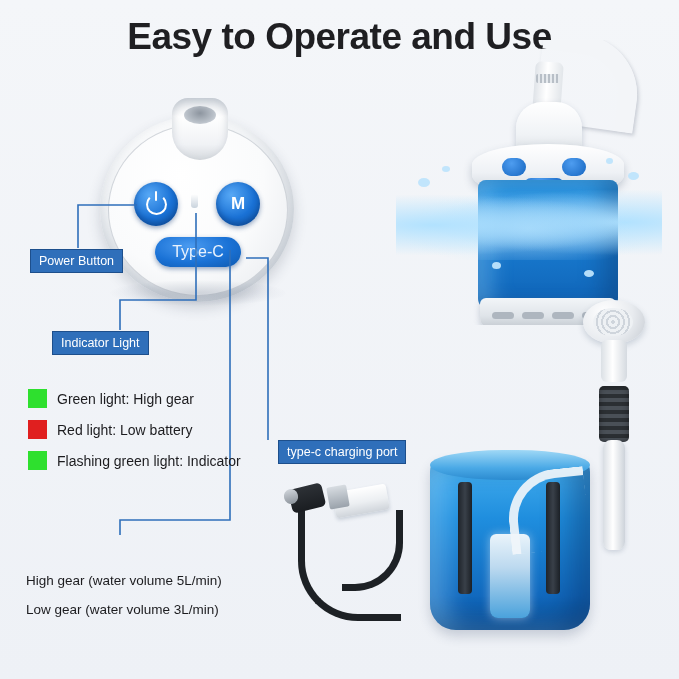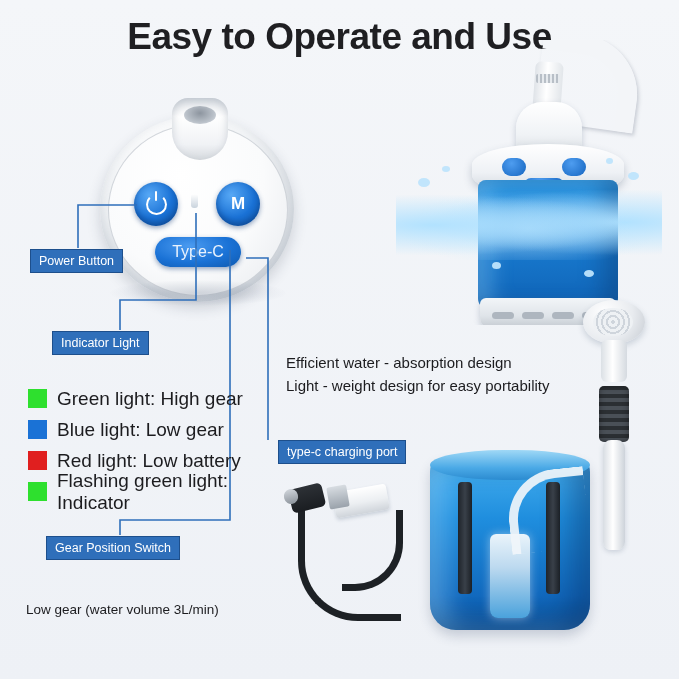--- a/index.html
+++ b/index.html
@@ -178,21 +178,21 @@
     align-items: center;
     height: 31px;
   }
   .swatch {
     width: 19px;
     height: 19px;
     margin-right: 10px;
     flex: 0 0 auto;
   }
   .legend-text {
-    font-size: 19px;
+    font-size: 14px;
     color: #1c1c1f;
   }
 
   
   .gear-note {
     position: absolute;
     left: 26px;
     font-size: 13.5px;
     color: #1c1c1f;
   }
@@ -546,47 +546,39 @@
     <polyline points="196,213 196,300 120,300 120,330" fill="none" stroke="#2f6fba" stroke-width="1.6"></polyline>
 
     <polyline points="246,258 268,258 268,440" fill="none" stroke="#2f6fba" stroke-width="1.6"></polyline>
 
     <polyline points="230,250 230,520 120,520 120,535" fill="none" stroke="#2f6fba" stroke-width="1.6"></polyline>
   </svg>
 
   <div class="callout cl-indicator">Indicator Light</div>
   <div class="callout cl-power">Power Button</div>
   <div class="callout cl-typec">type-c charging port</div>
-  <div class="callout cl-gear">Gear Position Switch</div>
 
   <div class="legend">
     <div class="legend-row">
       <span class="swatch" style="background:#2ee02e"></span>
       <span class="legend-text">Green light: High gear</span>
-    </div>
-    <div class="legend-row">
-      <span class="swatch" style="background:#1a72d6"></span>
-      <span class="legend-text">Blue light: Low gear</span>
     </div>
     <div class="legend-row">
       <span class="swatch" style="background:#e01f1f"></span>
       <span class="legend-text">Red light: Low battery</span>
     </div>
     <div class="legend-row">
       <span class="swatch" style="background:#2ee02e"></span>
       <span class="legend-text">Flashing green light: Indicator</span>
     </div>
   </div>
 
+  <div class="gear-note gear-note-1">High gear (water volume 5L/min)</div>
   <div class="gear-note gear-note-2">Low gear (water volume 3L/min)</div>
 
-  <div class="desc">
-    <div>Efficient water - absorption design</div>
-    <div>Light - weight design for easy portability</div>
-  </div>
 
   <div class="water-photo">
     <div class="hose"></div>
     <div class="hose-neck"></div>
     <div class="hose-grip"></div>
     <div class="pump-cap"></div>
     <div class="pump-top-disc"></div>
     <div class="btn-mini a"></div>
     <div class="btn-mini b"></div>
     <div class="btn-mini c"></div>

